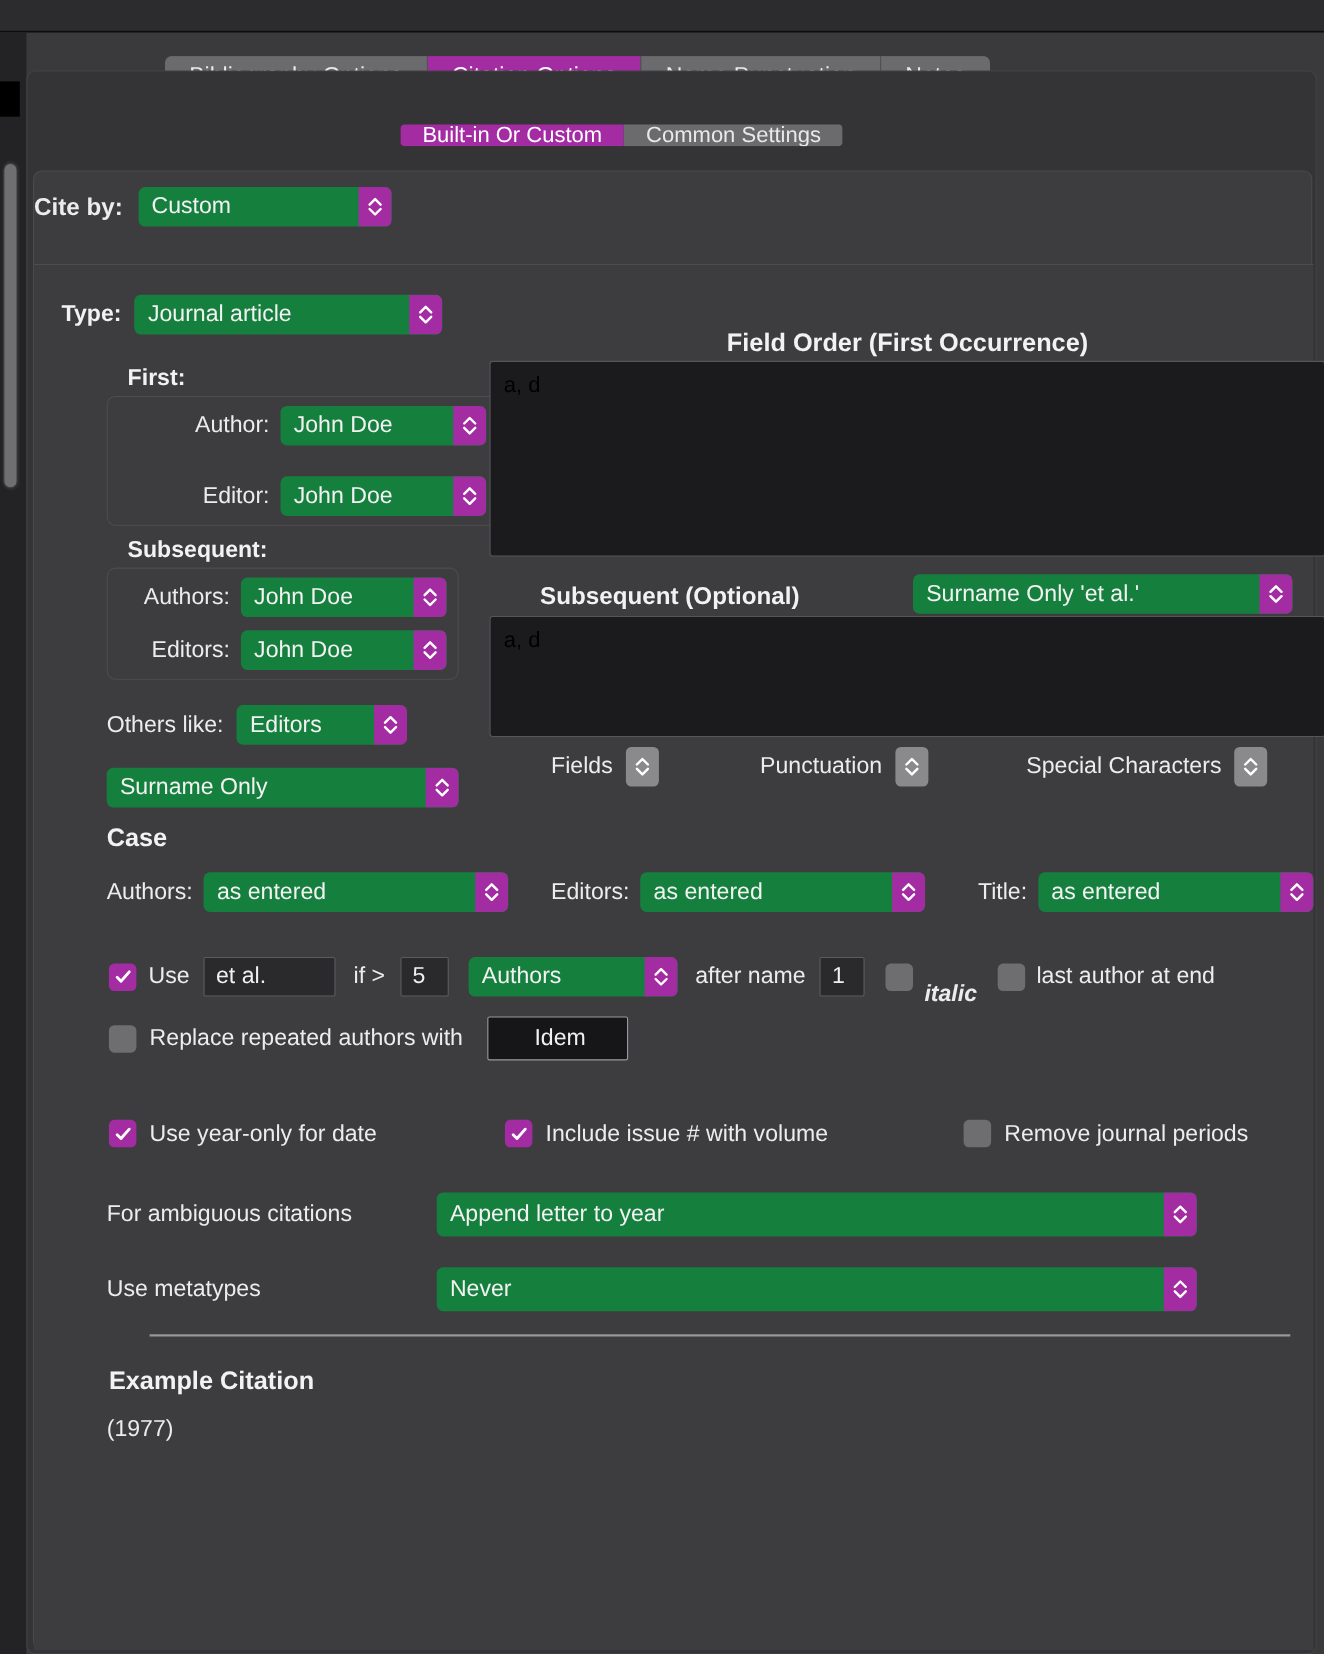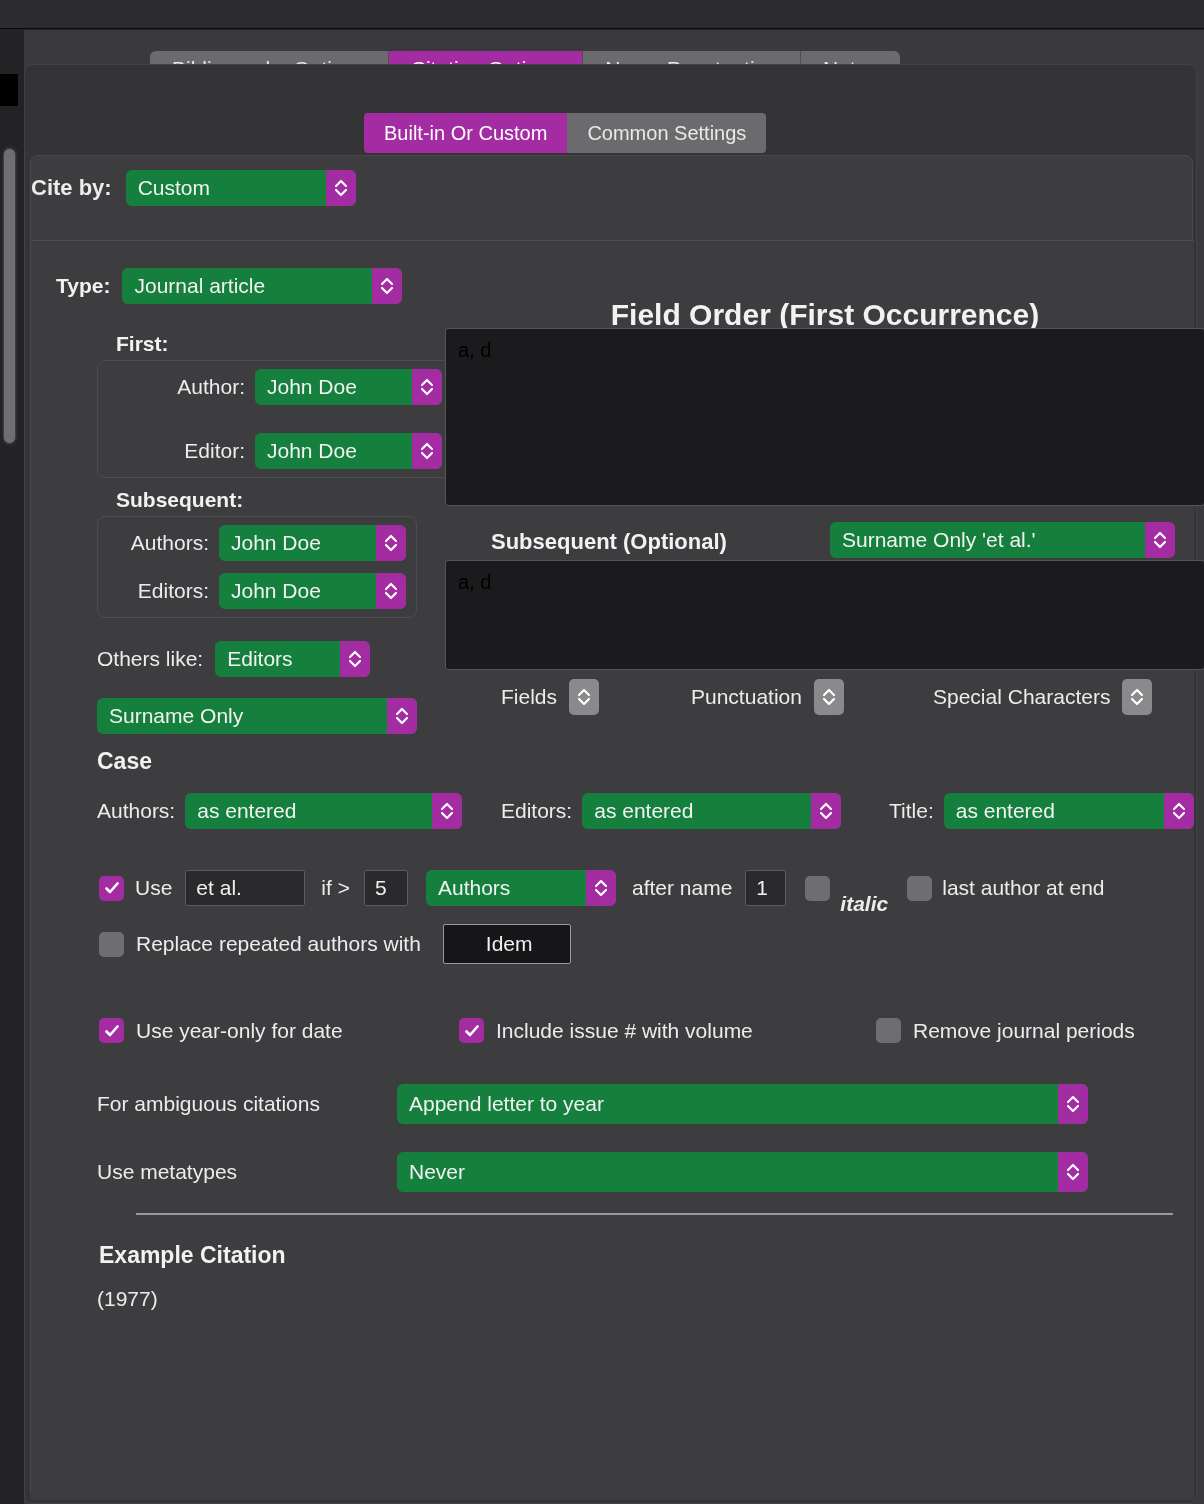--- a/index.html
+++ b/index.html
@@ -60,21 +60,21 @@
   .panel-outer {
     position: absolute; left: 24px; top: 64px;
     width: 1173px; height: 1440px;
     background: #343436;
     border: 1px solid #434345;
     border-radius: 8px;
   }
 
   .subtabstrip {
     position: absolute; left: 339px; top: 48px;
-    display: flex; height: 40px;
+    display: flex; height: 20px;
     border-radius: 4px; overflow: hidden;
   }
   .subtab {
     display: flex; align-items: center; justify-content: center;
     padding: 0 20px;
     background: #6b6b6d; color: #e9e9ea;
     font-size: 20px; white-space: nowrap;
   }
   .subtab.active { background: #a32ca3; color: #fff; }
 
@@ -324,21 +324,21 @@
             <span class="val">Surname Only</span>
             <span class="stepper">
               <svg class="chev" width="16" height="24" viewBox="0 0 16 24">
                   <path d="M3 10 L8 5 L13 10" fill="none" stroke="#fff" stroke-width="2.2" stroke-linecap="round" stroke-linejoin="round"></path>
                   <path d="M3 14 L8 19 L13 14" fill="none" stroke="#fff" stroke-width="2.2" stroke-linecap="round" stroke-linejoin="round"></path>
                 </svg>
             </span>
           </span>
         </div>
 
-        <div class="abs label-b" style="left:414px; top:57px; width:760px; text-align:center; font-size:30px;">Field Order (First Occurrence)</div>
+        <div class="abs label-b" style="left:414px; top:57px; width:760px; text-align:center; font-size:23px;">Field Order (First Occurrence)</div>
 
         <div class="abs textarea" style="left:414px; top:87px; width:760px; height:178px;">a, d</div>
 
         <div class="abs label-b" style="left:460px; top:288px; font-size:22px;">Subsequent (Optional)</div>
 
         <div class="abs" style="left:799px; top:281px;">
           <span class="popup" style="width:345px;">
             <span class="val">Surname Only  'et al.'</span>
             <span class="stepper">
               <svg class="chev" width="16" height="24" viewBox="0 0 16 24">

